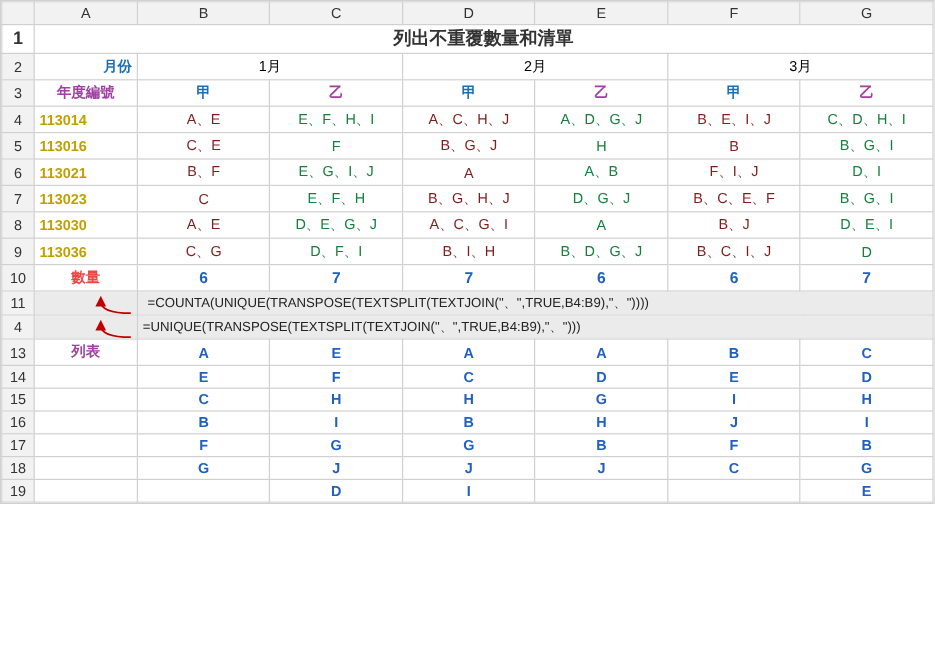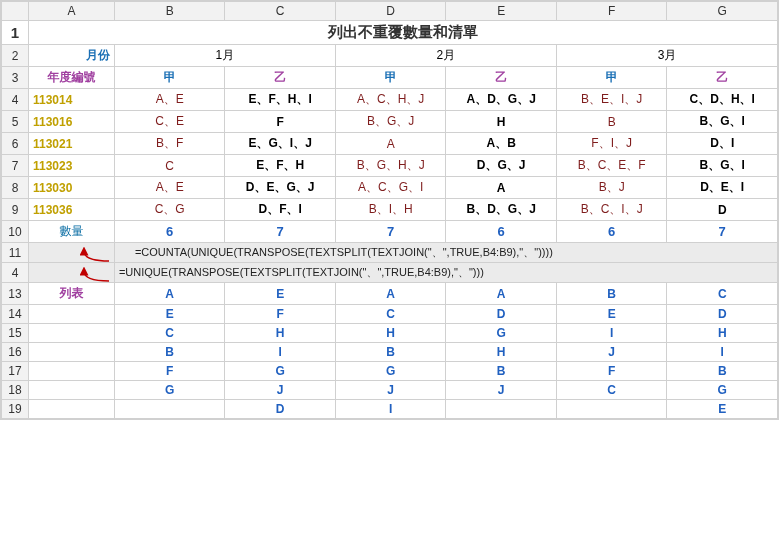--- a/index.html
+++ b/index.html
@@ -60,25 +60,25 @@
       border-bottom: 1px solid #d0d0d0;
     }
     
     .id-cell {
       color: #c0a000;
       font-weight: bold;
       text-align: left;
     }
     
     .data-blue { color: #7f1d1d; }
-    .data-purple { color: #000000; font-weight: bold; }
+    .data-purple { color: #15803d; }
     
     .count-label {
-      color: #0369a1;
-      font-weight: normal;
+      color: #ef4444;
+      font-weight: bold;
     }
     
     .count-value {
       color: #2060c0;
       font-weight: bold;
       font-size: 13px;
     }
     
     .list-label {
       color: #a040a0;
@@ -217,21 +217,21 @@
         <td style="position:relative;text-align:right;padding-right:4px;">
           <svg width="40" height="22" style="position:absolute;right:0;top:0;">
             <path d="M35,18 Q10,18 10,8" stroke="#c00000" stroke-width="1.5" fill="none" marker-end="url(#arr)"></path>
             <defs>
                 <marker id="arr" markerWidth="6" markerHeight="6" refX="3" refY="3" orient="auto">
                   <path d="M0,0 L6,3 L0,6 Z" fill="#c00000"></path>
                 </marker>
               </defs>
           </svg>
         </td>
-        <td colspan="6" style="text-align:left;font-size:11px;color:#222;padding-left:20px;background:#ebebeb;">=COUNTA(UNIQUE(TRANSPOSE(TEXTSPLIT(TEXTJOIN("、",TRUE,B4:B9),"、"))))</td>
+        <td colspan="6" style="text-align:left;font-size:11px;color:#222;padding-left:8px;background:#ebebeb;">=COUNTA(UNIQUE(TRANSPOSE(TEXTSPLIT(TEXTJOIN("、",TRUE,B4:B9),"、"))))</td>
       </tr>
 
       <tr style="background:#ebebeb;">
         <td class="col-row-num header-col">4</td>
         <td style="position:relative;text-align:right;padding-right:4px;">
           <svg width="40" height="22" style="position:absolute;right:0;top:0;">
             <path d="M35,18 Q10,18 10,8" stroke="#c00000" stroke-width="1.5" fill="none" marker-end="url(#arr2)"></path>
             <defs>
                 <marker id="arr2" markerWidth="6" markerHeight="6" refX="3" refY="3" orient="auto">
                   <path d="M0,0 L6,3 L0,6 Z" fill="#c00000"></path>

